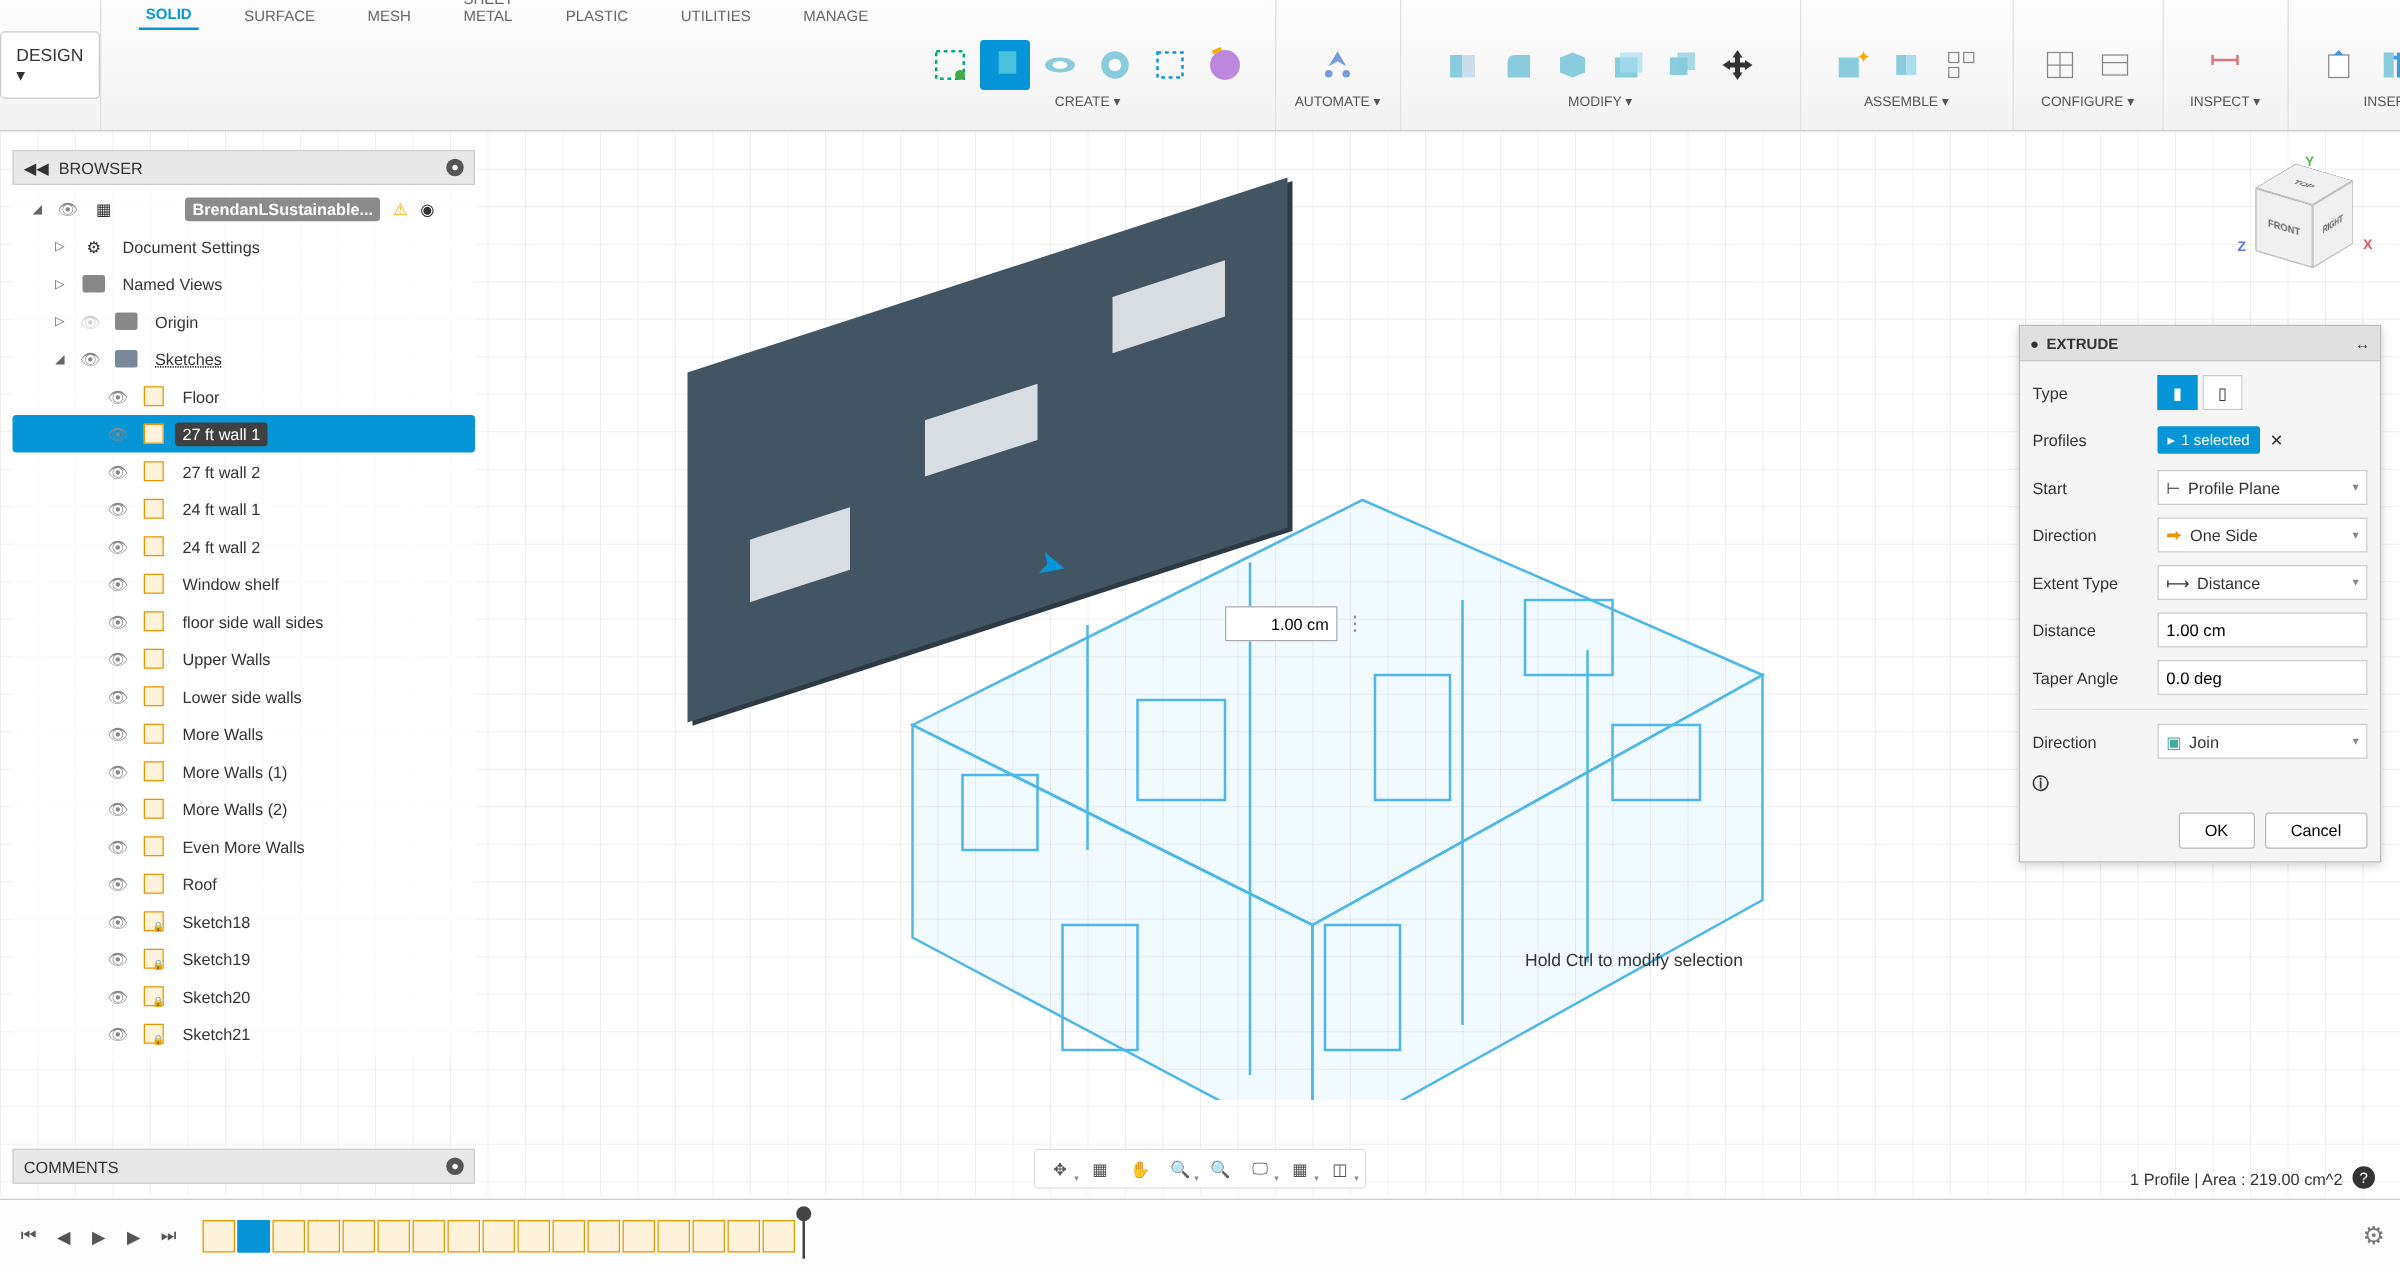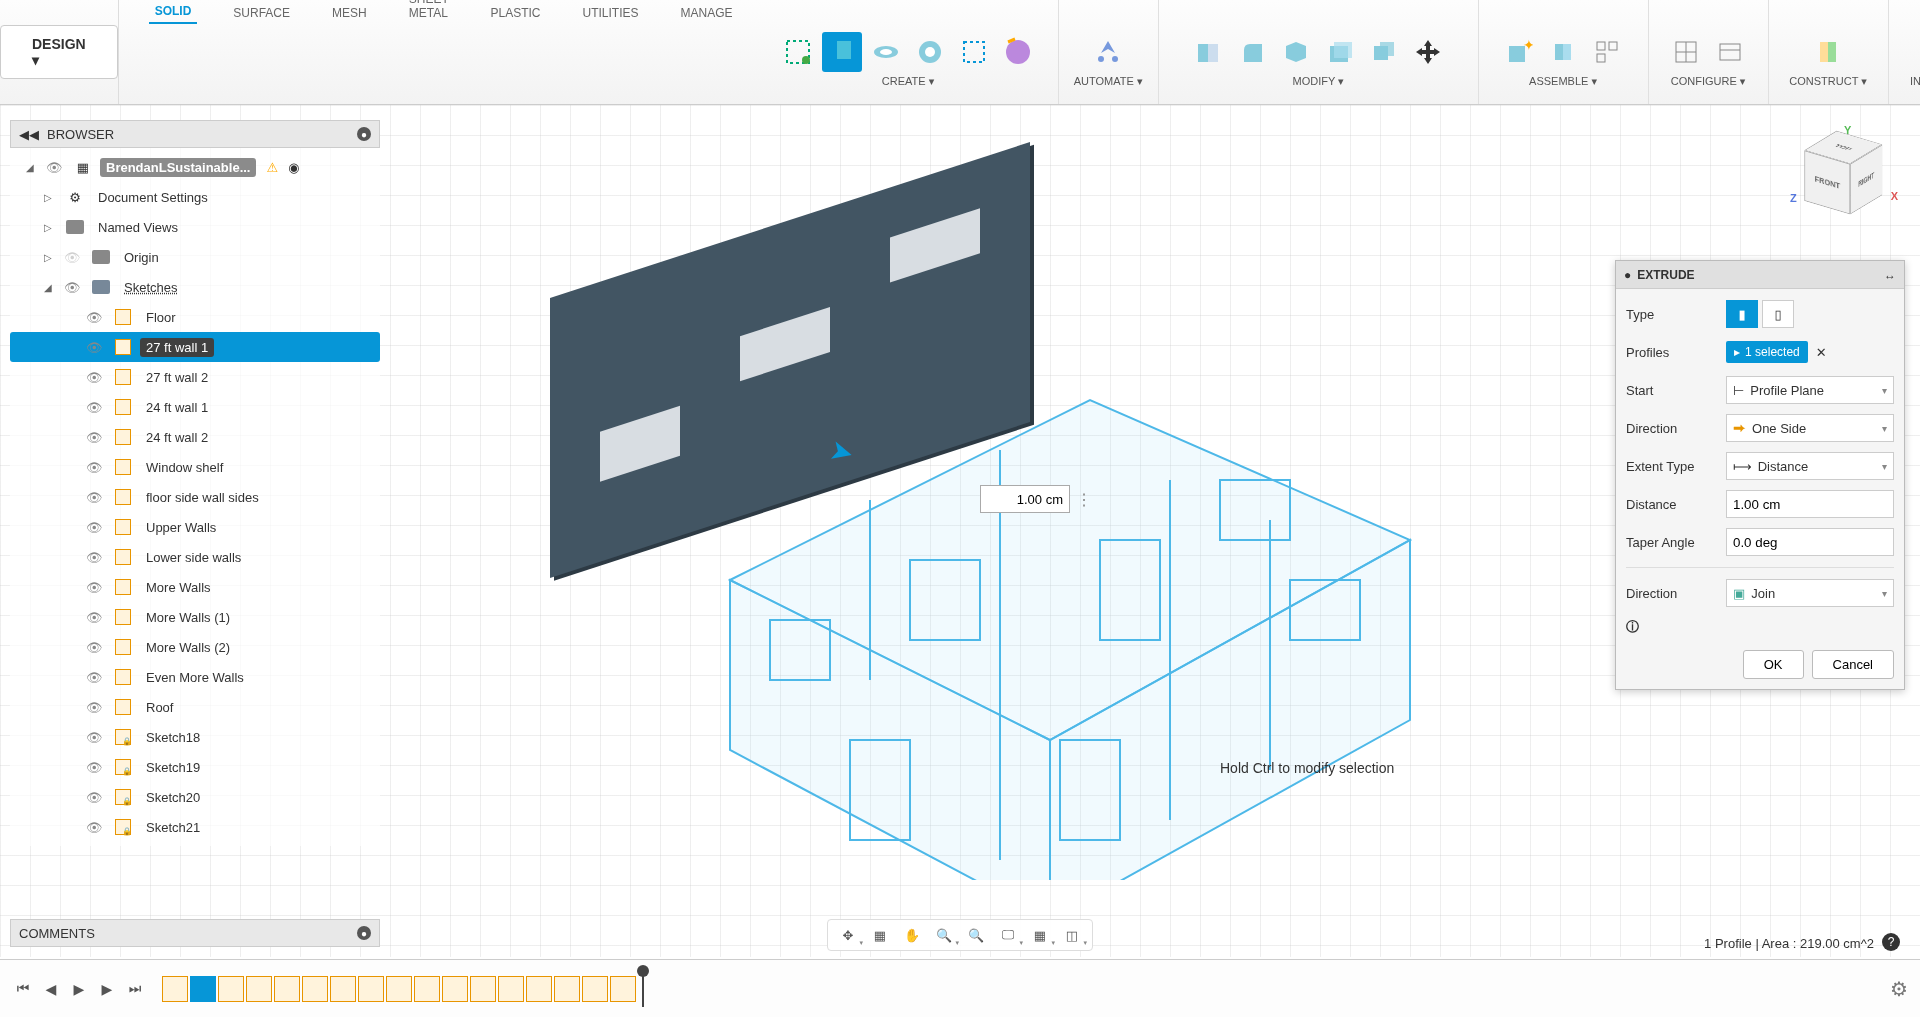--- a/index.html
+++ b/index.html
@@ -1,21 +1,21 @@
 <!DOCTYPE html>
 <html><head>
 <meta charset="utf-8">
 <style>
 * { box-sizing: border-box; margin: 0; padding: 0; font-family: Arial, sans-serif; }
 body { width: 1920px; height: 1017px; background: #fff; overflow: hidden; position: relative; font-size: 13px; color: #333; }
 
 
 .ribbon { height: 105px; background: linear-gradient(#fdfdfd,#f3f3f3); border-bottom: 1px solid #ccc; display: flex; }
 .design-btn { width: 140px; display: flex; align-items: center; justify-content: center; border-right: 1px solid #ddd; }
-.design-btn-inner { background: #fff; border: 1px solid #ccc; border-radius: 4px; padding: 10px 31px; font-weight: bold; font-size: 14px; cursor: pointer; }
+.design-btn-inner { background: #fff; border: 1px solid #ccc; border-radius: 4px; padding: 10px 12px; font-weight: normal; font-size: 14px; cursor: pointer; }
 .tabs-area { flex: 1; display: flex; }
 .tabs-row { height: 24px; display: flex; gap: 30px; padding-left: 30px; align-items: flex-end; }
 .tab { font-size: 12px; color: #666; padding: 4px 6px; cursor: pointer; }
 .tab.active { color: #0696d7; border-bottom: 2px solid #0696d7; font-weight: bold; }
 .tools-row { flex: 1; display: flex; align-items: center; padding-left: 20px; }
 .tool-group { display: flex; flex-direction: column; align-items: center; border-right: 1px solid #e0e0e0; padding: 0 10px; height: 100%; justify-content: center; position: relative; }
 .tool-icons { display: flex; gap: 4px; align-items: center; flex-wrap: wrap; }
 .tool-icon { width: 40px; height: 40px; display: flex; align-items: center; justify-content: center; border-radius: 3px; cursor: pointer; font-size: 24px; }
 .tool-icon.active { background: #0696d7; color: #fff; }
 .tool-label { font-size: 11px; color: #555; position: absolute; bottom: 16px; }
@@ -25,21 +25,21 @@
 .browser-header { background: #e8e8e8; border: 1px solid #ccc; height: 28px; display: flex; align-items: center; padding: 0 8px; gap: 8px; }
 .browser-body { padding: 4px 0; }
 .tree-row { display: flex; align-items: center; height: 30px; gap: 6px; cursor: pointer; }
 .tree-row.selected { background: #0696d7; color: #fff; border-radius: 3px; }
 .tree-row.selected .tree-label { background: #404040; color: #fff; text-align: center; }
 .tree-indent { display: inline-block; }
 .tree-toggle { width: 14px; font-size: 10px; color: #666; }
 .tree-eye { width: 20px; color: #888; }
 .tree-icon { width: 22px; display: flex; justify-content: center; }
 .tree-label { padding: 2px 6px; border-radius: 3px; }
-.doc-title-row .tree-label { background: #8b8b8b; color: #fff; font-weight: bold; }
+.doc-title-row .tree-label { background: #8b8b8b; color: #fff; font-weight: bold; margin-left: 48px; }
 .sketch-ic { width: 16px; height: 16px; border: 1px solid #e89500; background: #fff3dc; position: relative; }
 .sketch-ic.locked::after { content:"🔒"; position:absolute; font-size:8px; right:-2px; bottom:-2px; }
 .folder-ic { width: 18px; height: 14px; background: #888; border-radius: 2px; }
 
 
 .canvas { position: absolute; left: 0; top: 105px; right: 0; bottom: 60px; background: #fff;
   background-image:
     linear-gradient(rgba(200,200,200,0.3) 1px, transparent 1px),
     linear-gradient(90deg, rgba(200,200,200,0.3) 1px, transparent 1px);
   background-size: 30px 30px;
@@ -251,31 +251,20 @@
               </svg>
             </div>
           <div class="tool-icon">
               <svg width="28" height="28">
                 <rect x="4" y="6" width="20" height="16" fill="none" stroke="#888"></rect>
                 <line x1="4" y1="12" x2="24" y2="12" stroke="#888"></line>
               </svg>
             </div>
         </div>
         <div class="tool-label"><span>CONFIGURE</span> ▾</div>
-      </div>
-      <div class="tool-group" style="width:120px">
-        <div class="tool-icons">
-            <div class="tool-icon">
-              <svg width="28" height="28">
-                <rect x="6" y="4" width="8" height="20" fill="#fd9"></rect>
-                <rect x="14" y="4" width="8" height="20" fill="#9d9"></rect>
-              </svg>
-            </div>
-          </div>
-        <div class="tool-label"><span>CONSTRUCT</span> ▾</div>
       </div>
       <div class="tool-group" style="width:100px">
         <div class="tool-icons">
             <div class="tool-icon">
               <svg width="28" height="28">
                 <line x1="4" y1="10" x2="24" y2="10" stroke="#d77" stroke-width="2"></line>
                 <line x1="4" y1="6" x2="4" y2="14" stroke="#d77" stroke-width="2"></line>
                 <line x1="24" y1="6" x2="24" y2="14" stroke="#d77" stroke-width="2"></line>
               </svg>
             </div>

